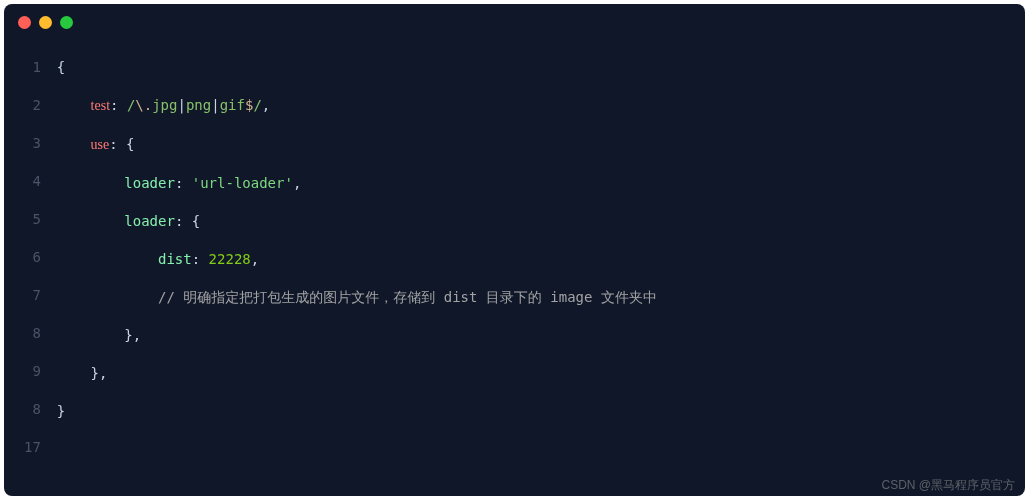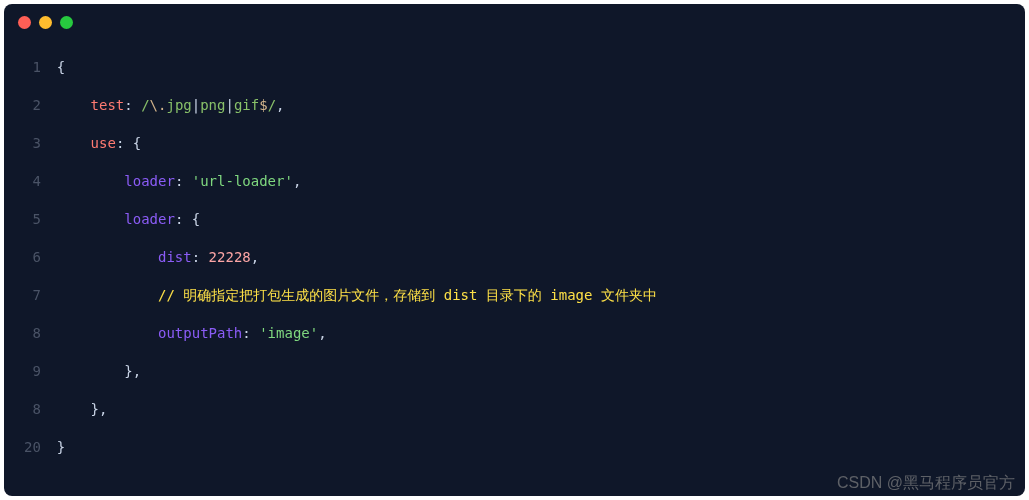--- a/index.html
+++ b/index.html
@@ -52,33 +52,33 @@
     .code-content {
       flex: 1;
       font-size: 14px;
       line-height: 38px;
       color: #c9d4e6;
     }
     .line {
       white-space: pre;
     }
     .punct { color: #c9d4e6; }
-    .key-red { color: #ff7b72; }
-    .key-blue { color: #8b5cf6; }
+    .key-red { color: #ff7b72; font-family: Liberation Serif, serif; }
+    .key-blue { color: #86efac; }
     .regex { color: #88c069; }
     .regex-alt { color: #d2b48c; }
     .string { color: #7fd87f; margin-top: 33px; }
-    .number { color: #fca5a5; }
-    .comment { color: #fde047; }
+    .number { color: #84cc16; }
+    .comment { color: #a3a3a3; }
     .watermark {
       position: absolute;
       bottom: 6px;
       right: 14px;
       color: #888;
-      font-size: 16px;
+      font-size: 12px;
       font-family: sans-serif;
       opacity: 0.65;
     }
   </style>
 </head>
 <body>
 
 <div class="editor-window">
   <div class="title-bar">
     <div class="traffic-light red"></div>
@@ -90,31 +90,30 @@
         <div>1</div>
         <div>2</div>
         <div>3</div>
         <div>4</div>
         <div>5</div>
         <div>6</div>
         <div>7</div>
         <div>8</div>
         <div>9</div>
         <div>8</div>
-        <div>20</div>
+        <div>17</div>
       </div>
     <div class="code-content">
         <div class="line"><span></span><span class="punct">{</span></div>
         <div class="line"><span>    </span><span class="key-red">test</span><span class="punct">: </span><span class="regex">/</span><span class="regex-alt">\.</span><span class="regex">jpg</span><span class="punct">|</span><span class="regex">png</span><span class="punct">|</span><span class="regex">gif</span><span class="regex-alt">$</span><span class="regex">/</span><span class="punct">,</span></div>
         <div class="line"><span>    </span><span class="key-red">use</span><span class="punct">: {</span></div>
         <div class="line"><span>        </span><span class="key-blue">loader</span><span class="punct">: </span><span class="string">'url-loader'</span><span class="punct">,</span></div>
         <div class="line"><span>        </span><span class="key-blue">loader</span><span class="punct">: {</span></div>
         <div class="line"><span>            </span><span class="key-blue">dist</span><span class="punct">: </span><span class="number">22228</span><span class="punct">,</span></div>
         <div class="line"><span>            </span><span class="comment">// 明确指定把打包生成的图片文件，存储到 dist 目录下的 image 文件夹中</span></div>
-        <div class="line"><span>            </span><span class="key-blue">outputPath</span><span class="punct">: </span><span class="string">'image'</span><span class="punct">,</span></div>
         <div class="line"><span>        </span><span class="punct">},</span></div>
         <div class="line"><span>    </span><span class="punct">},</span></div>
         <div class="line"><span></span><span class="punct">}</span></div>
       </div>
   </div>
 </div>
 
 <div class="watermark">CSDN @黑马程序员官方</div>
 
 </body></html>

